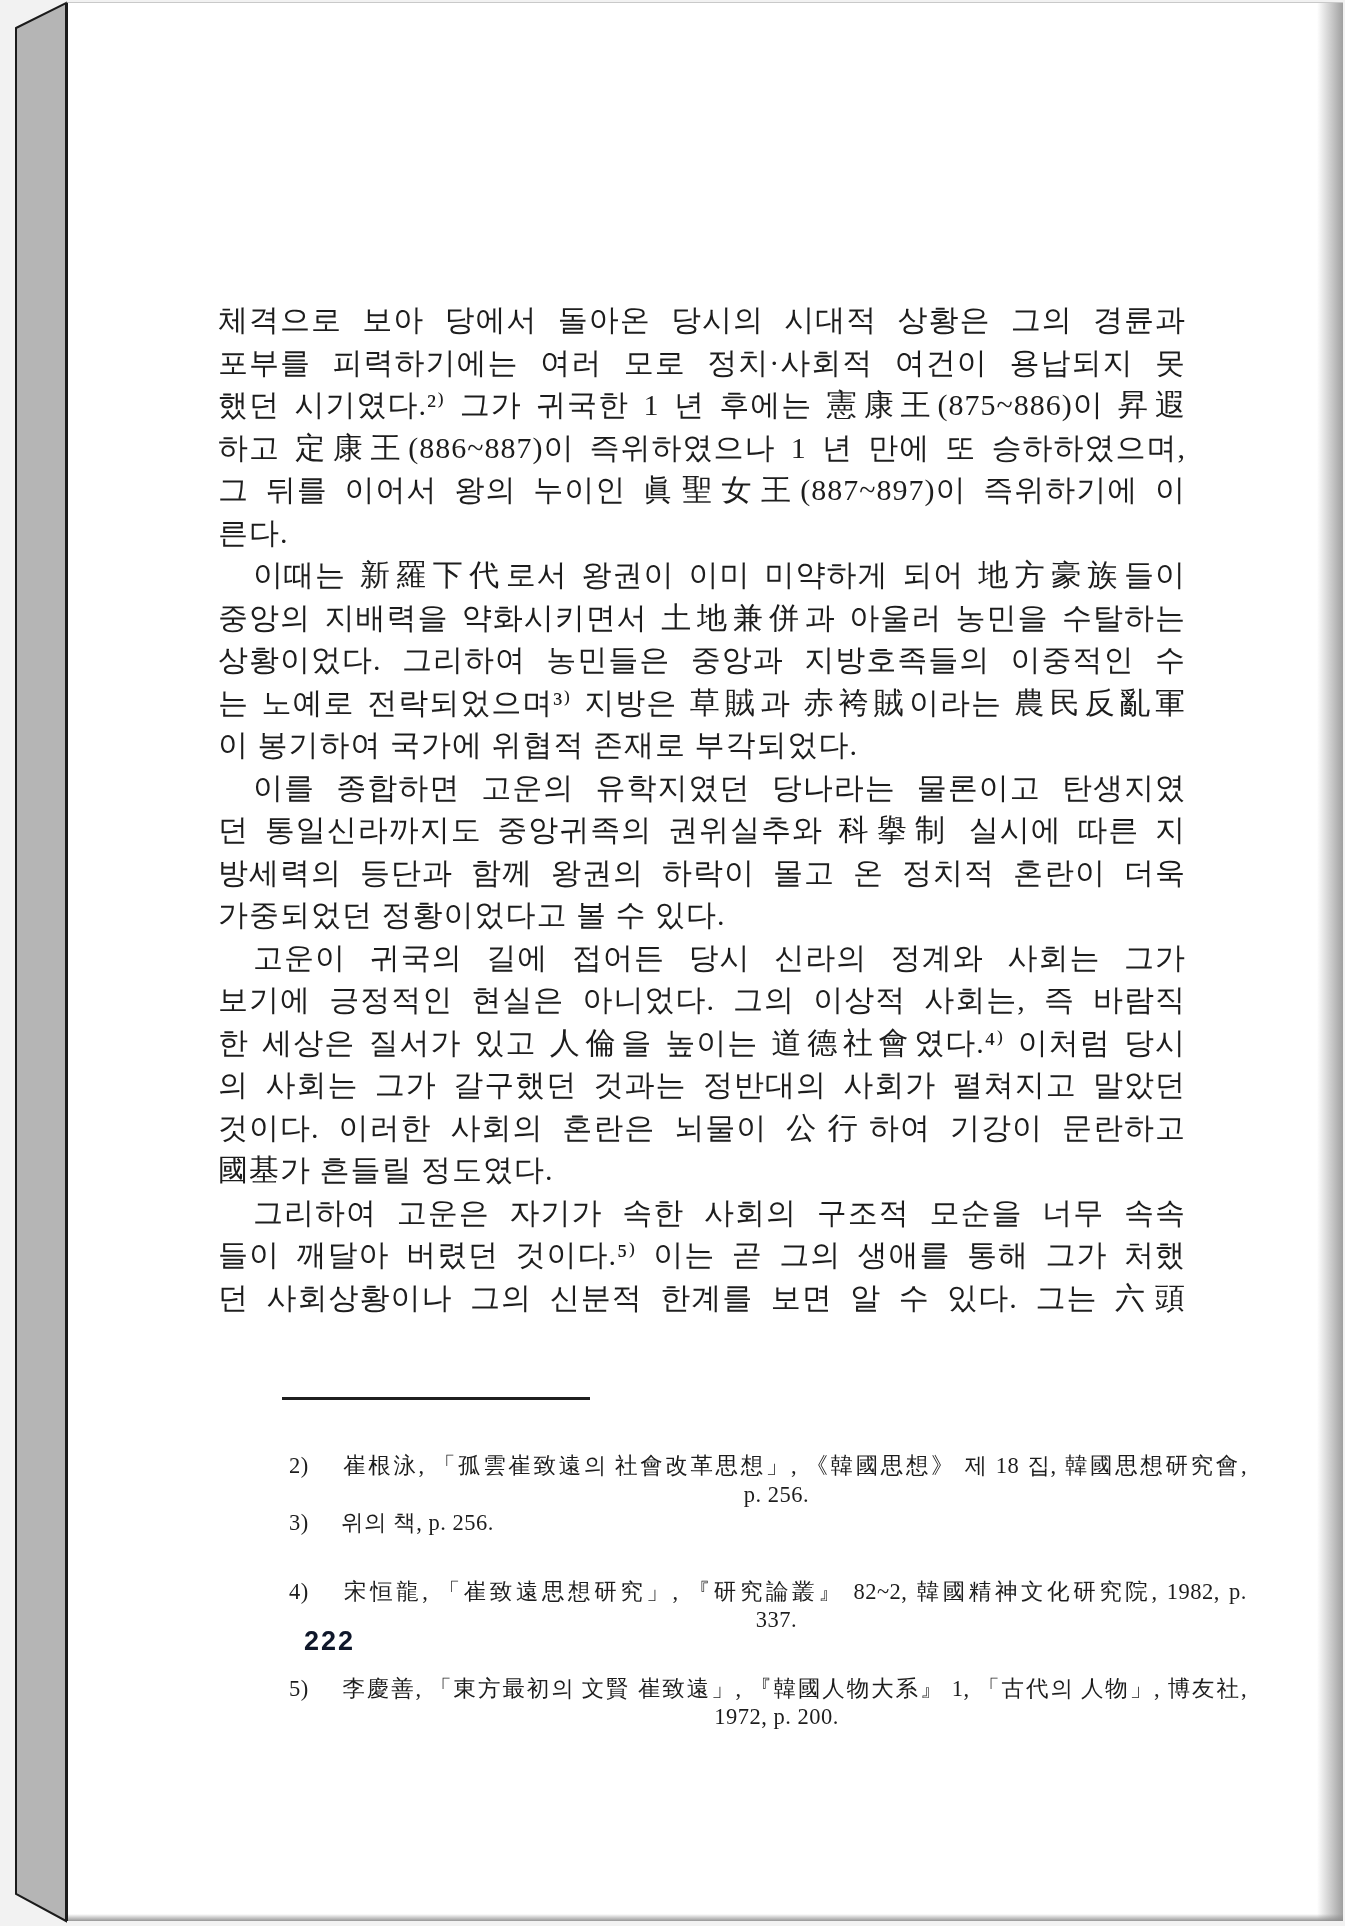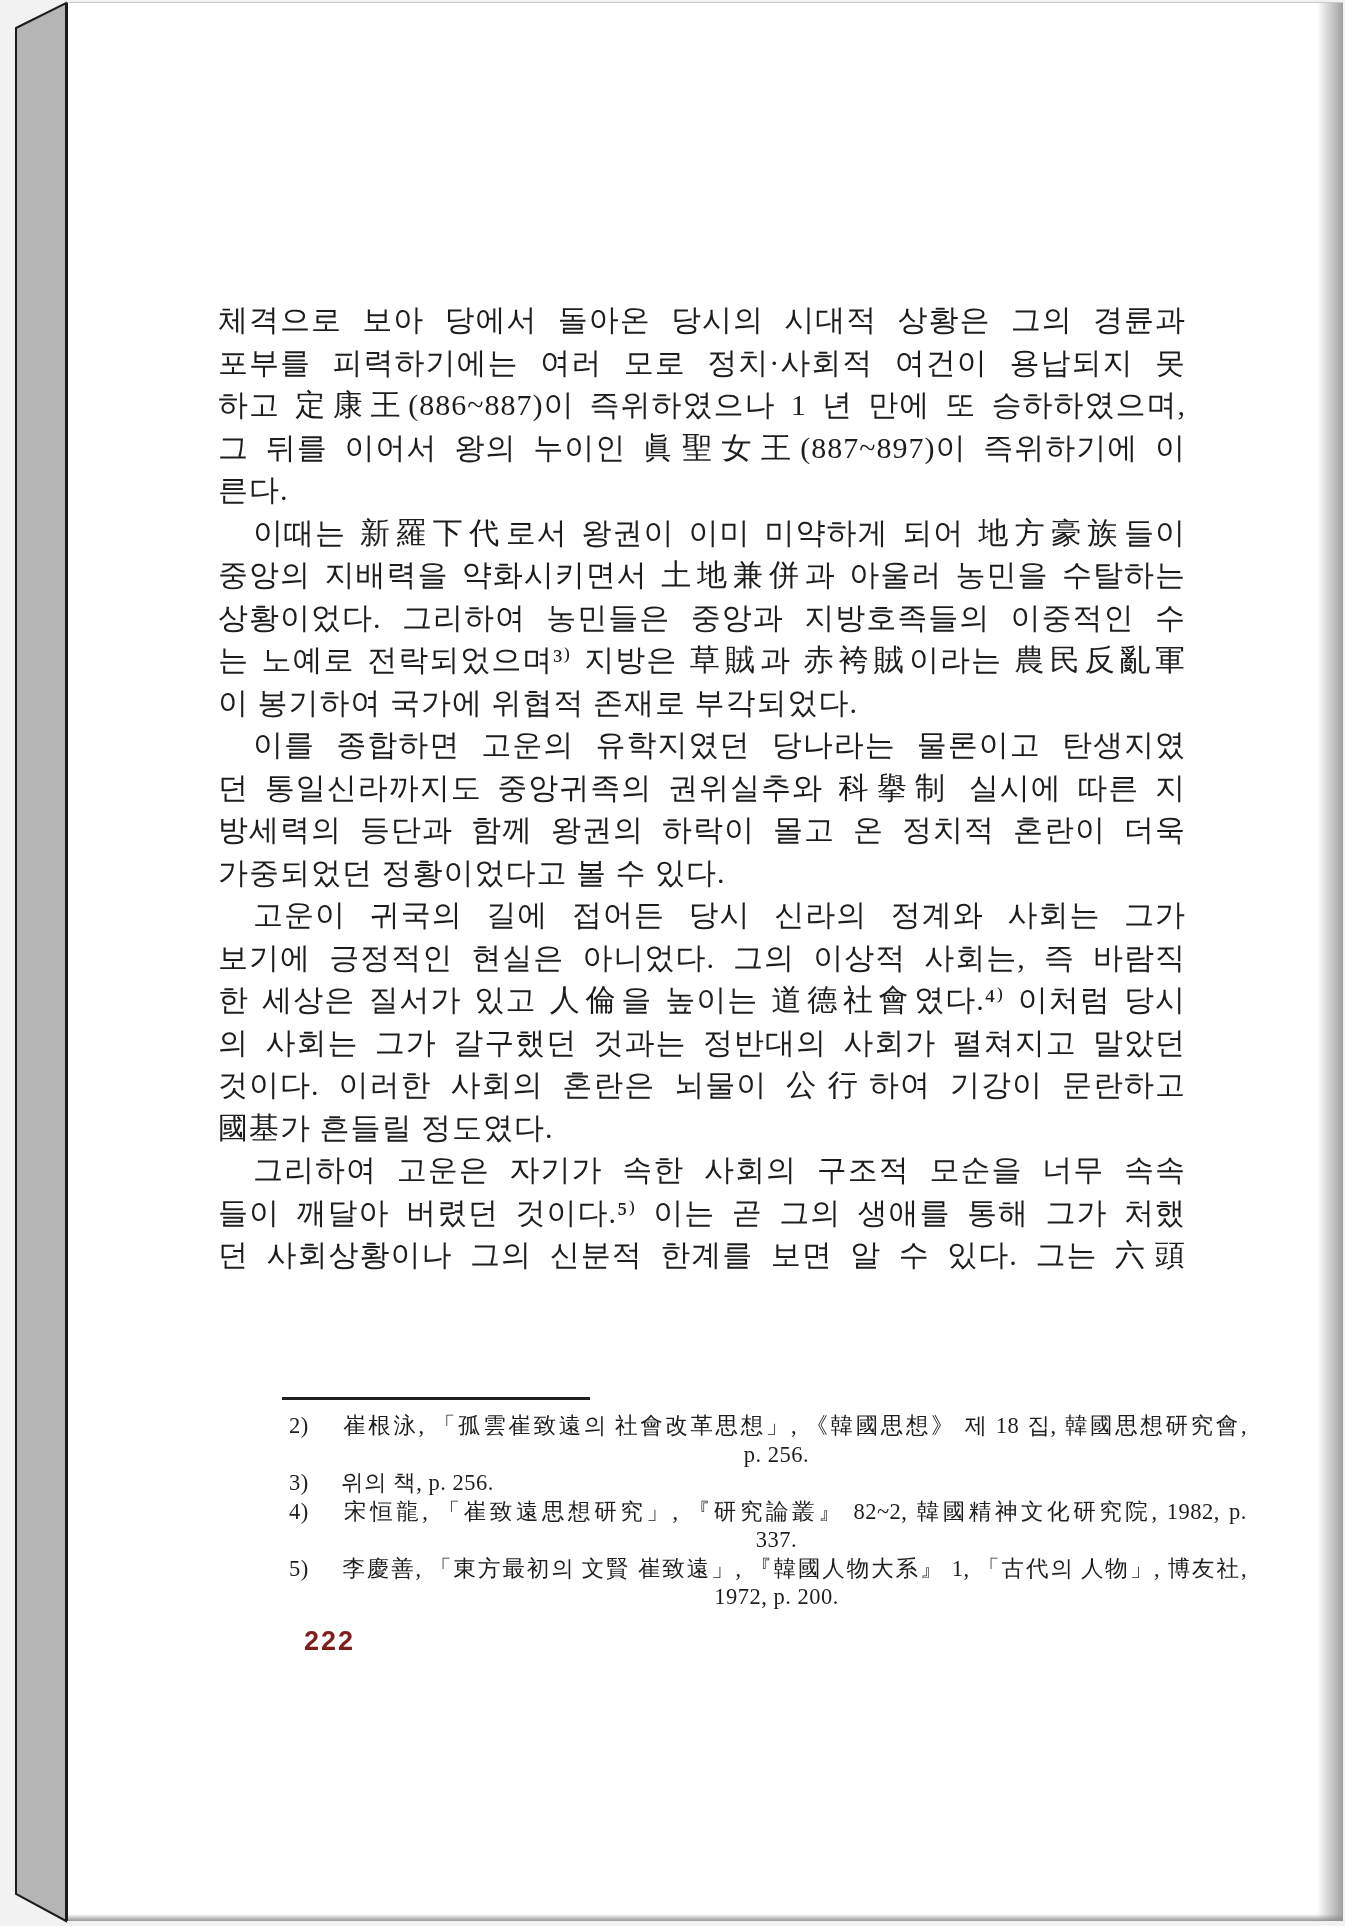--- a/index.html
+++ b/index.html
@@ -47,46 +47,47 @@
     width:308px; height:3px; background:#1f1f1f;
   }
   .footnotes {
     position:absolute;
     left:289px; top:1412px; width:958px;
     font-size:22.5px; line-height:28.5px;
     letter-spacing:0.5px;
     color:#1d1d1d;
   }
   .fn-num { display:inline-block; width:52px; }
-  .fn-line.full { text-align:justify; text-align-last:justify; }
+  .fn-line.full { text-align:justify; text-align-last:justify;margin-top:40px; }
   .fn-cont { padding-left:17px;text-align:center; }
   .page-number {
     position:absolute; left:304px; top:1626px;
     font-size:27px; font-weight:bold; letter-spacing:2px;
-    color:#7f1d1d;
+    color:#0f172a;
     font-family:"Liberation Sans","DejaVu Sans",sans-serif;
   }
 </style>
 </head>
 <body>
 
 <div class="canvas">
 
   <svg class="spine-svg" viewBox="0 0 1345 1926" xmlns="http://www.w3.org/2000/svg">
     <polygon points="16,28 66,3 66,1921 16,1894" fill="#b5b5b5" stroke="#1b1b1b" stroke-width="2"></polygon>
   </svg>
 
   <div class="book-page">
     <div class="edge-right"></div>
     <div class="edge-bottom"></div>
   </div>
 
   <div class="body-text">
     <div class="bl">체격으로 보아 당에서 돌아온 당시의 시대적 상황은 그의 경륜과</div>
     <div class="bl">포부를 피력하기에는 여러 모로 정치·사회적 여건이 용납되지 못</div>
+    <div class="bl">했던 시기였다.²⁾ 그가 귀국한 1 년 후에는 憲康王(875~886)이 昇遐</div>
     <div class="bl">하고 定康王(886~887)이 즉위하였으나 1 년 만에 또 승하하였으며,</div>
     <div class="bl">그 뒤를 이어서 왕의 누이인 眞聖女王(887~897)이 즉위하기에 이</div>
     <div class="bl last">른다.</div>
 
     <div class="bl indent">이때는 新羅下代로서 왕권이 이미 미약하게 되어 地方豪族들이</div>
     <div class="bl">중앙의 지배력을 약화시키면서 土地兼併과 아울러 농민을 수탈하는</div>
     <div class="bl">상황이었다. 그리하여 농민들은 중앙과 지방호족들의 이중적인 수</div>
     <div class="bl">는 노예로 전락되었으며³⁾ 지방은 草賊과 赤袴賊이라는 農民反亂軍</div>
     <div class="bl last">이 봉기하여 국가에 위협적 존재로 부각되었다.</div>
 

